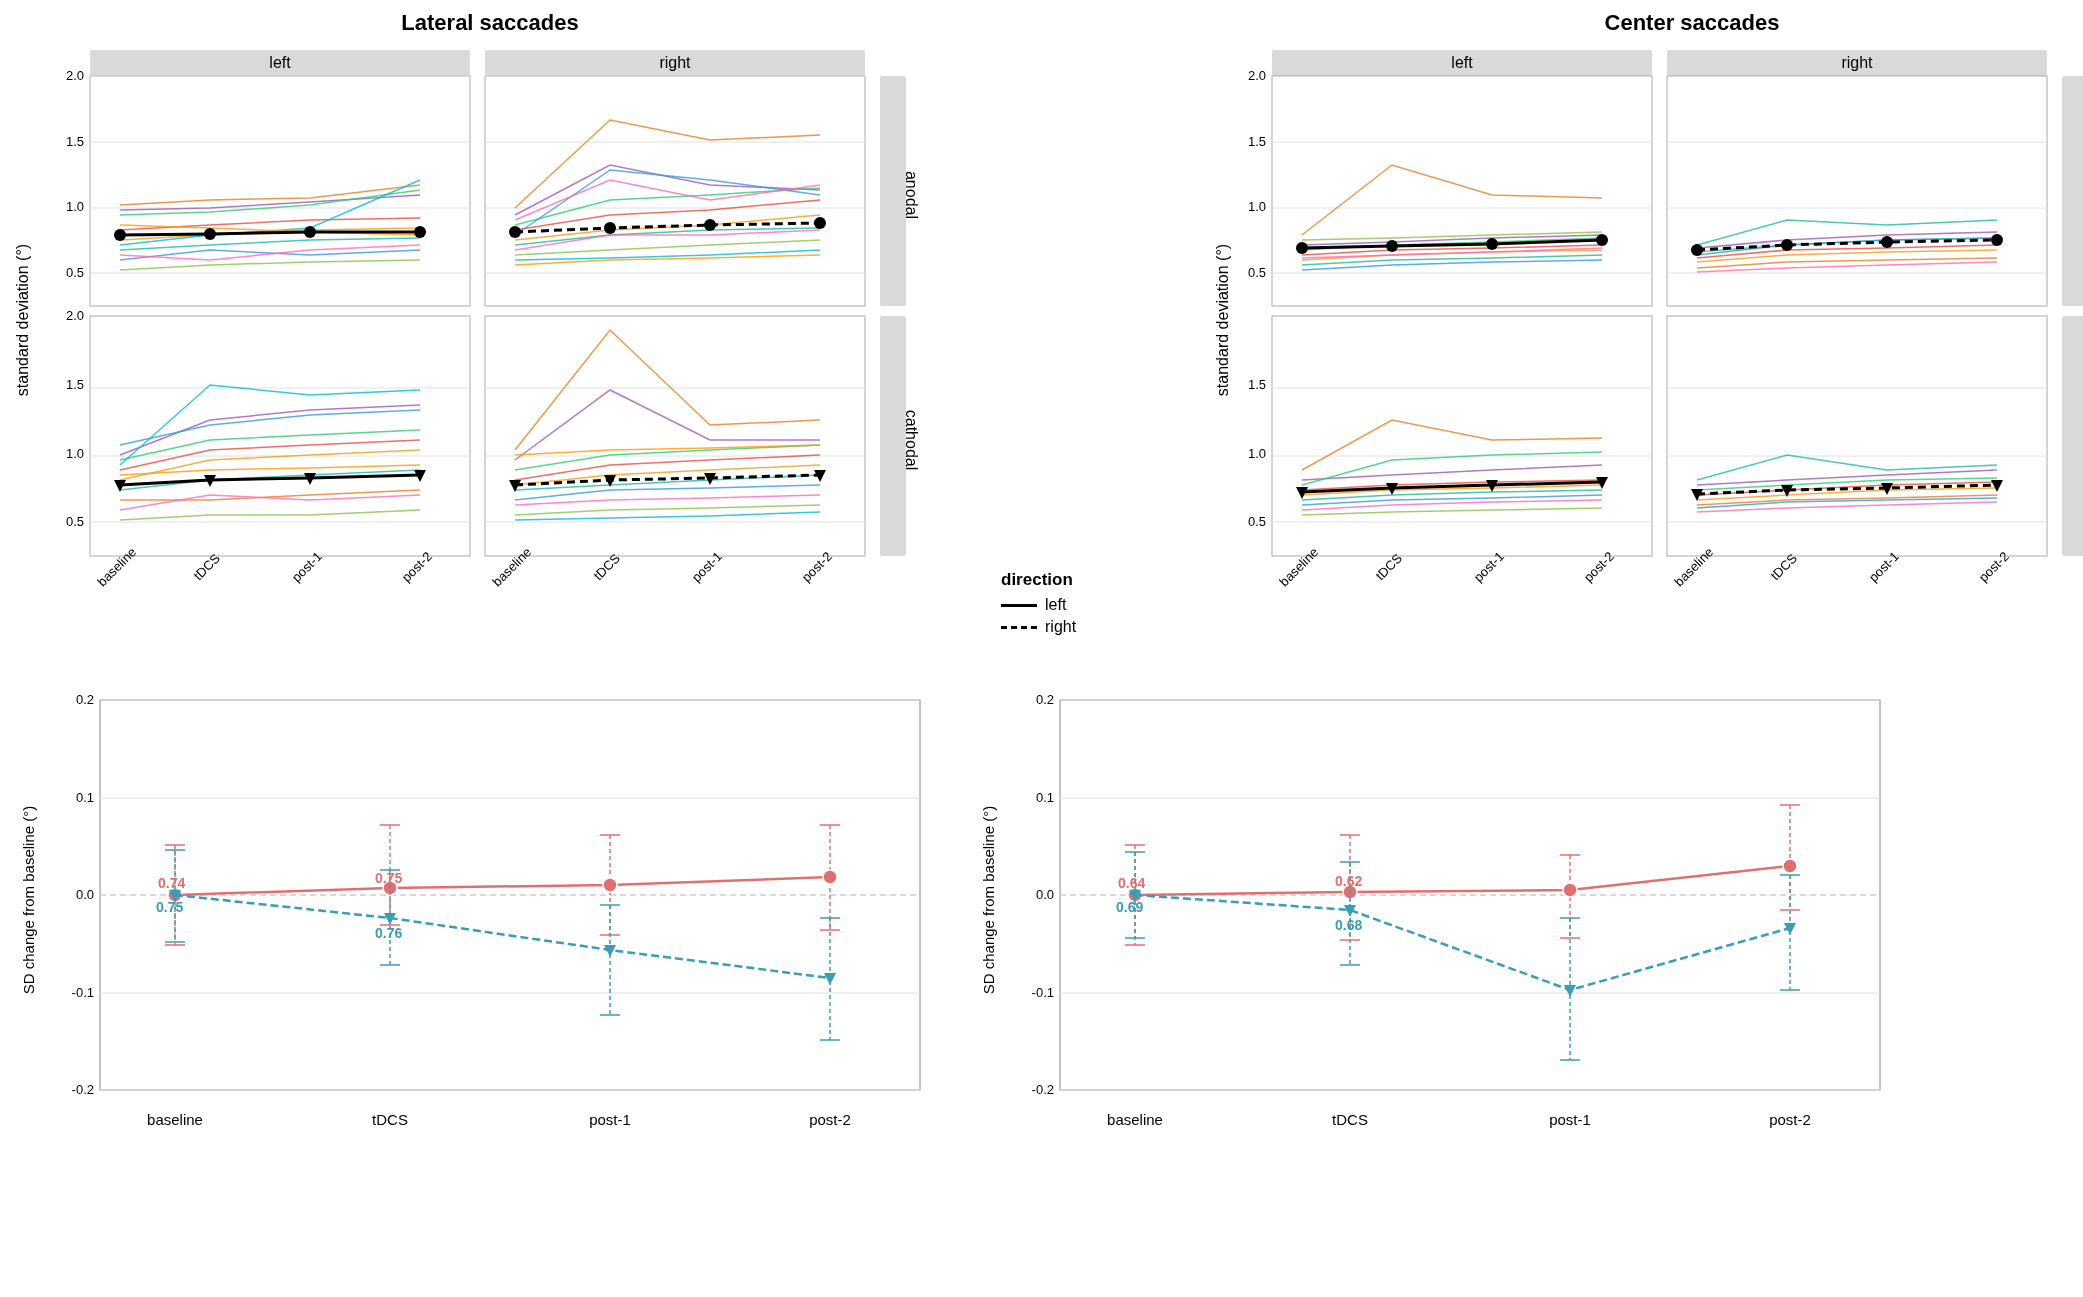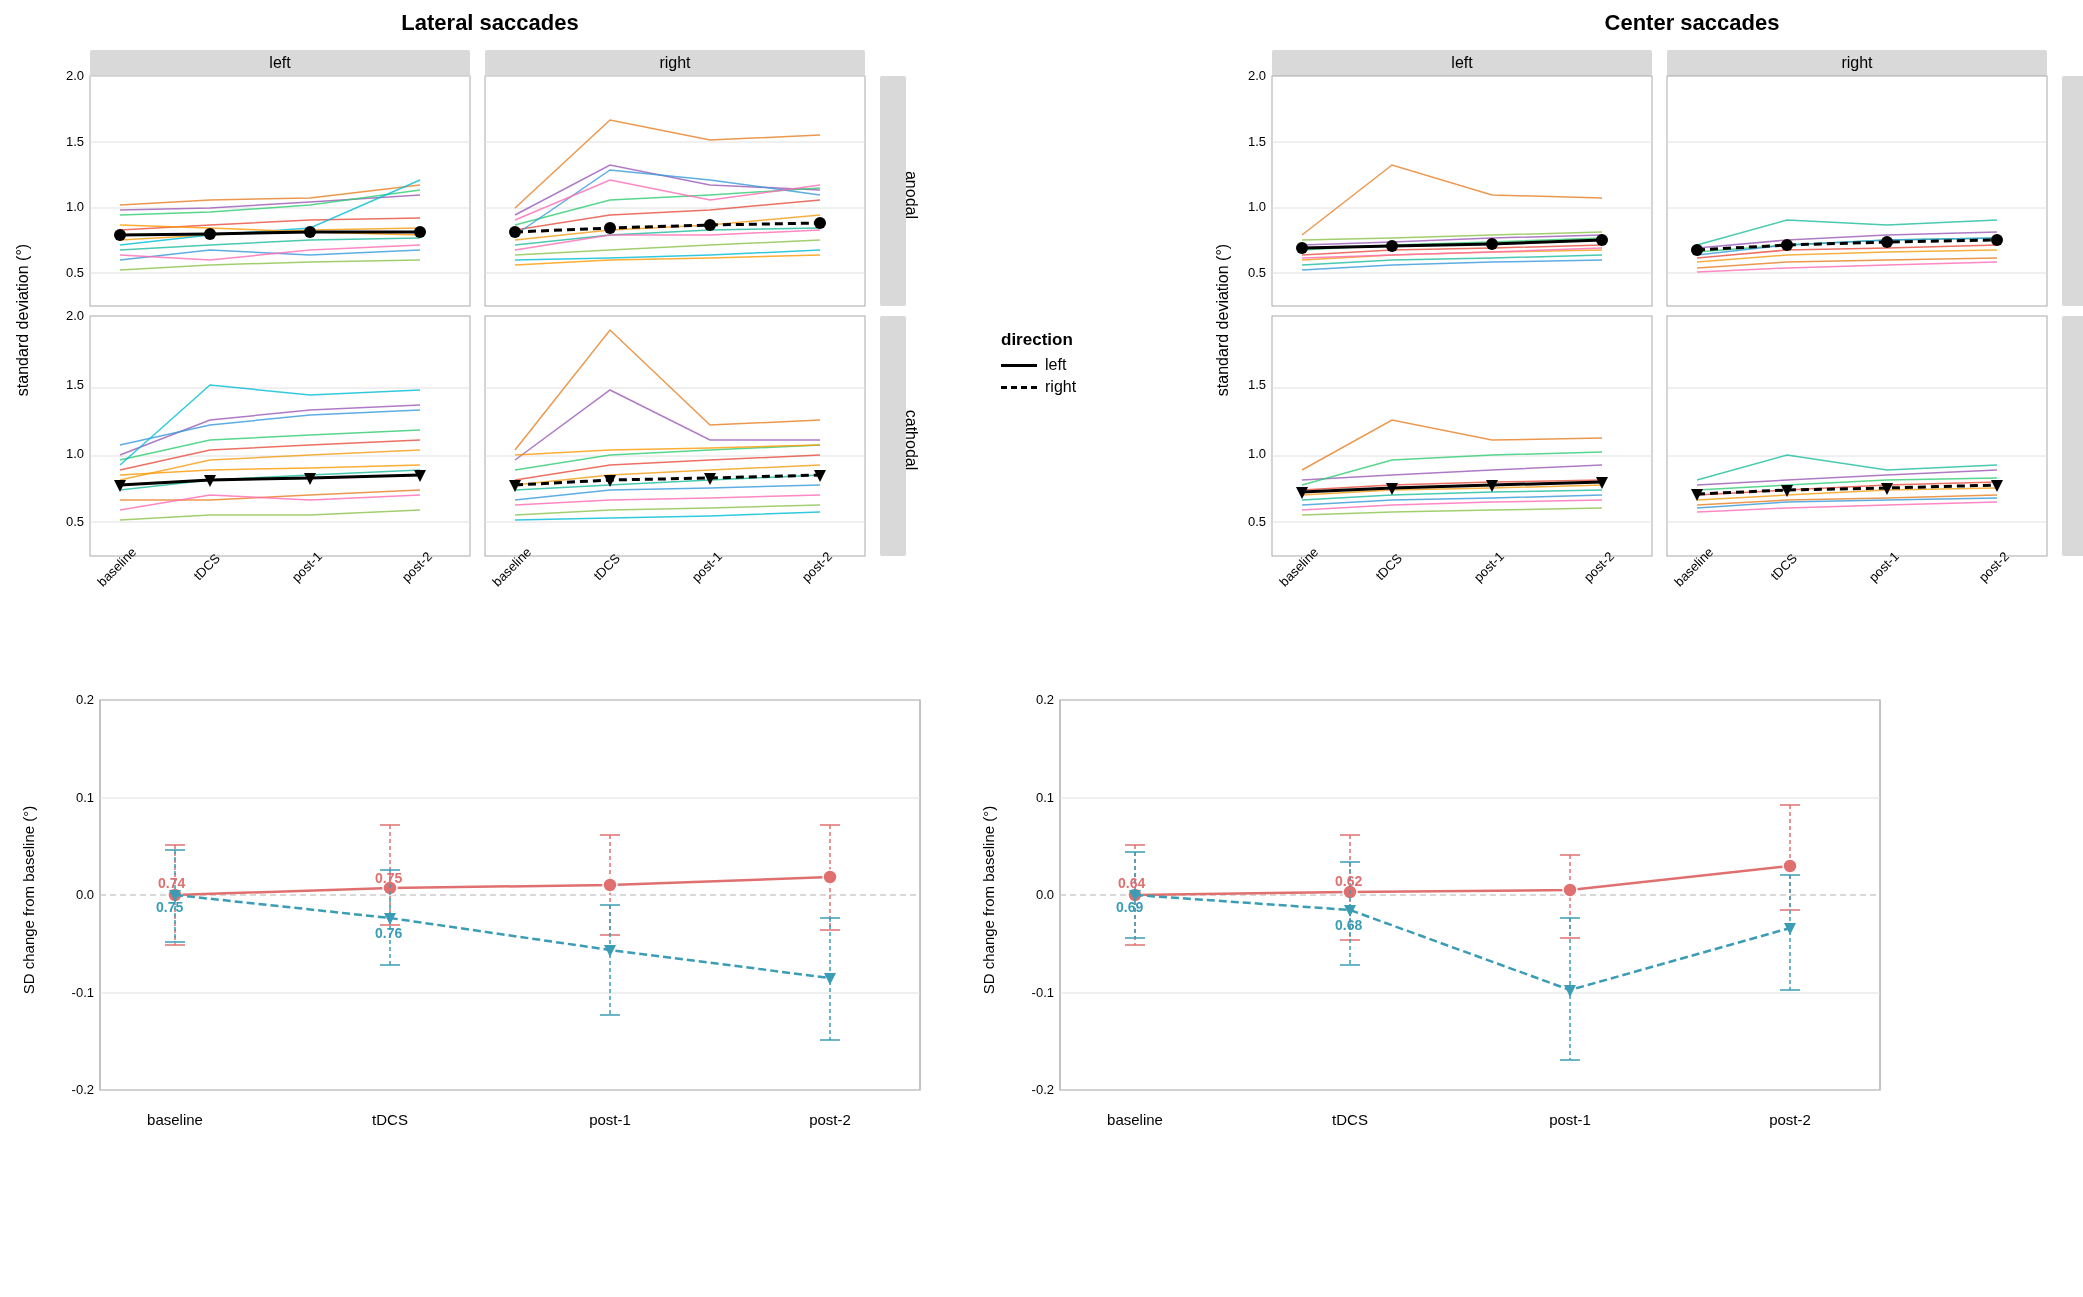--- a/index.html
+++ b/index.html
@@ -44,21 +44,21 @@
       margin-bottom: 4px;
     }
     
     .chart-svg {
       display: block;
     }
     
     .legend-area {
       display: flex;
       flex-direction: column;
-      justify-content: center;
+      justify-content: flex-end;
       padding: 10px 20px;
       font-size: 16px;
     }
     .legend-title {
       font-weight: bold;
       font-size: 17px;
       margin-bottom: 6px;
     }
     .legend-item {
       display: flex;

